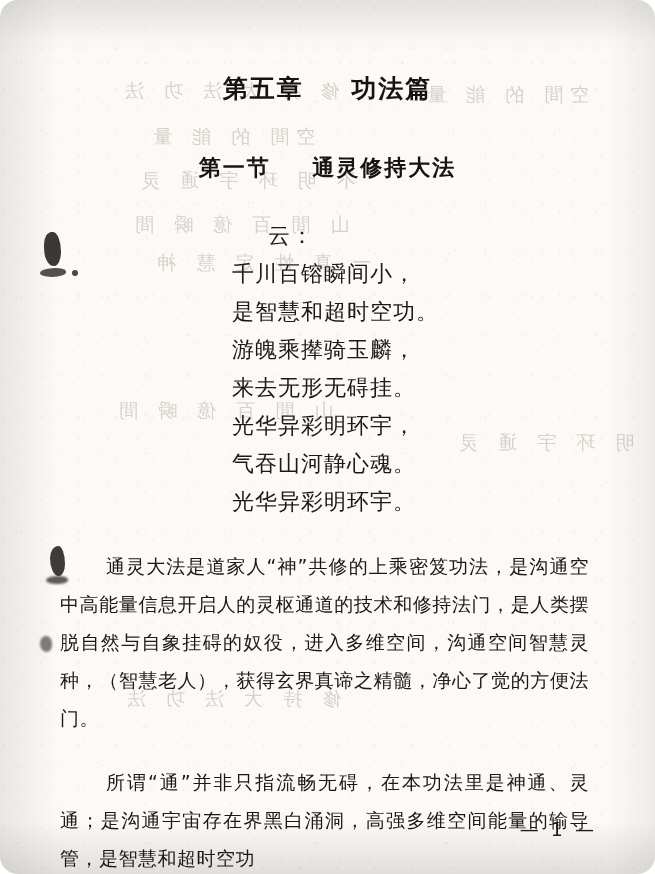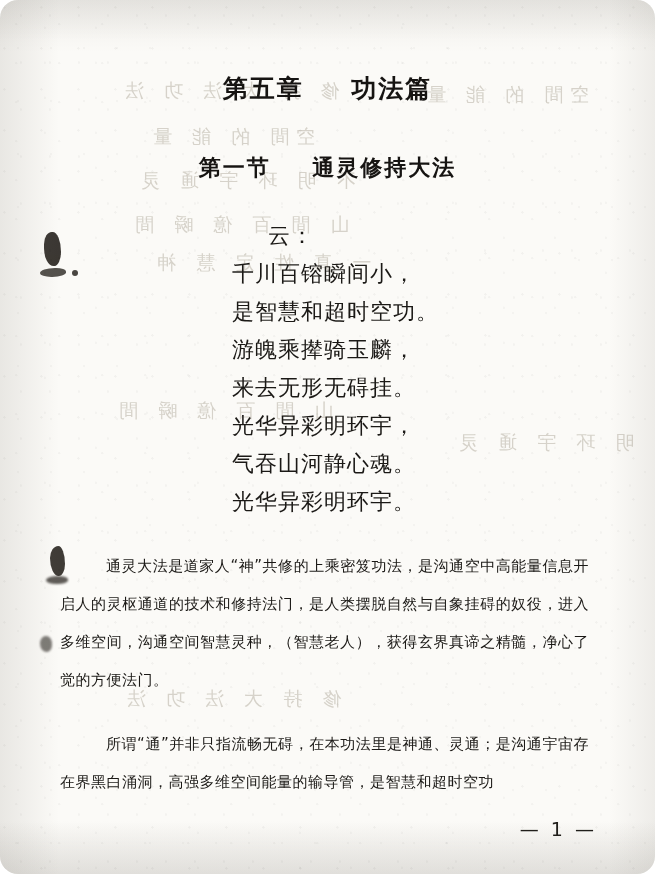--- a/index.html
+++ b/index.html
@@ -135,21 +135,21 @@
     font-size: 22px;
     line-height: 38px;
     letter-spacing: 1px;
     color: #1b1916;
   }
   .verse .lead {
     padding-left: 36px;
   }
   .body-text {
     margin: 26px 66px 0 60px;
-    font-size: 15px;
+    font-size: 19px;
     line-height: 38px;
     letter-spacing: 0.5px;
     text-align: justify;
     text-justify: inter-ideograph;
     color: #1b1916;
   }
   .body-text.indent {
     text-indent: 46px;
   }
   .page-number {

